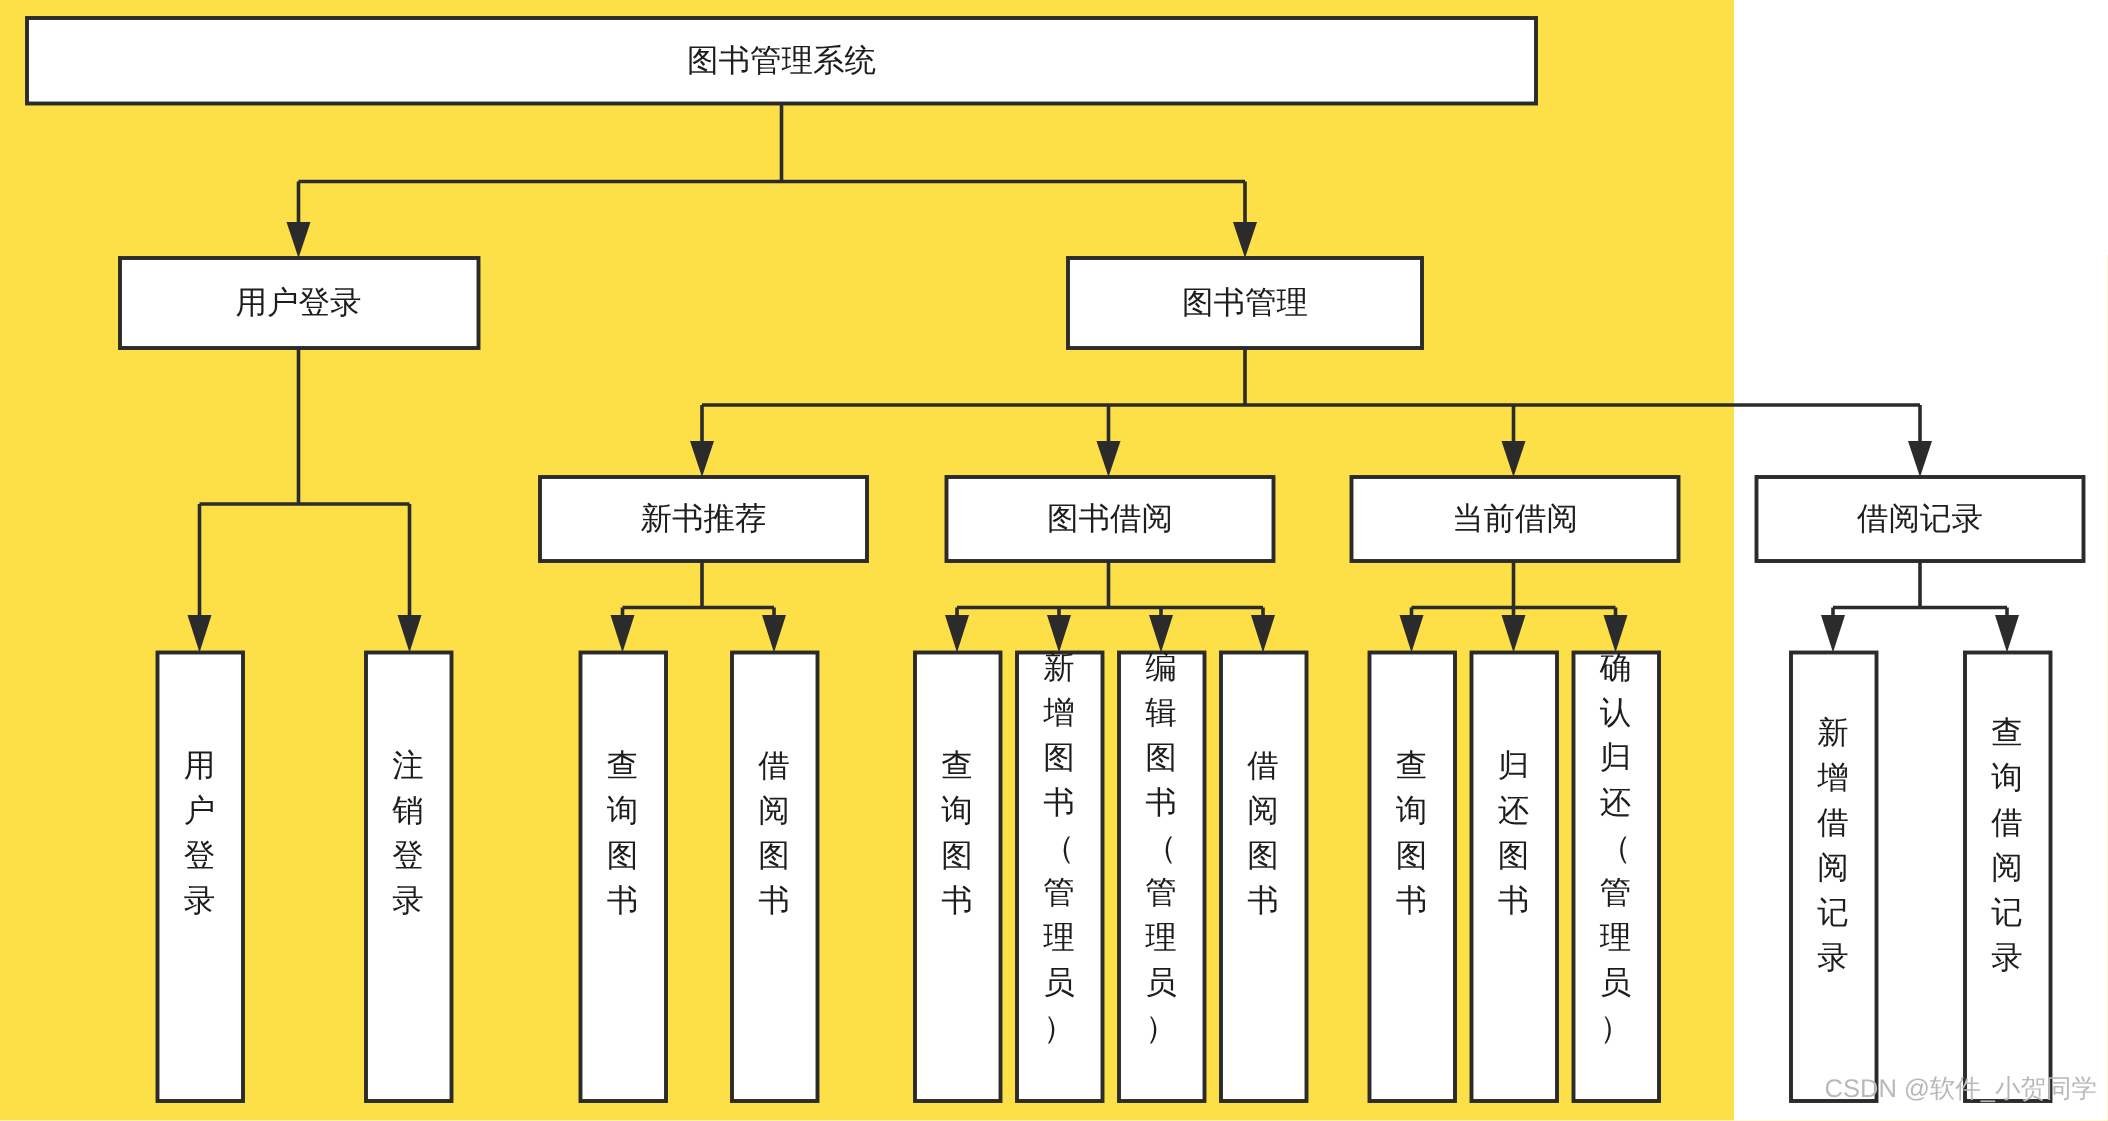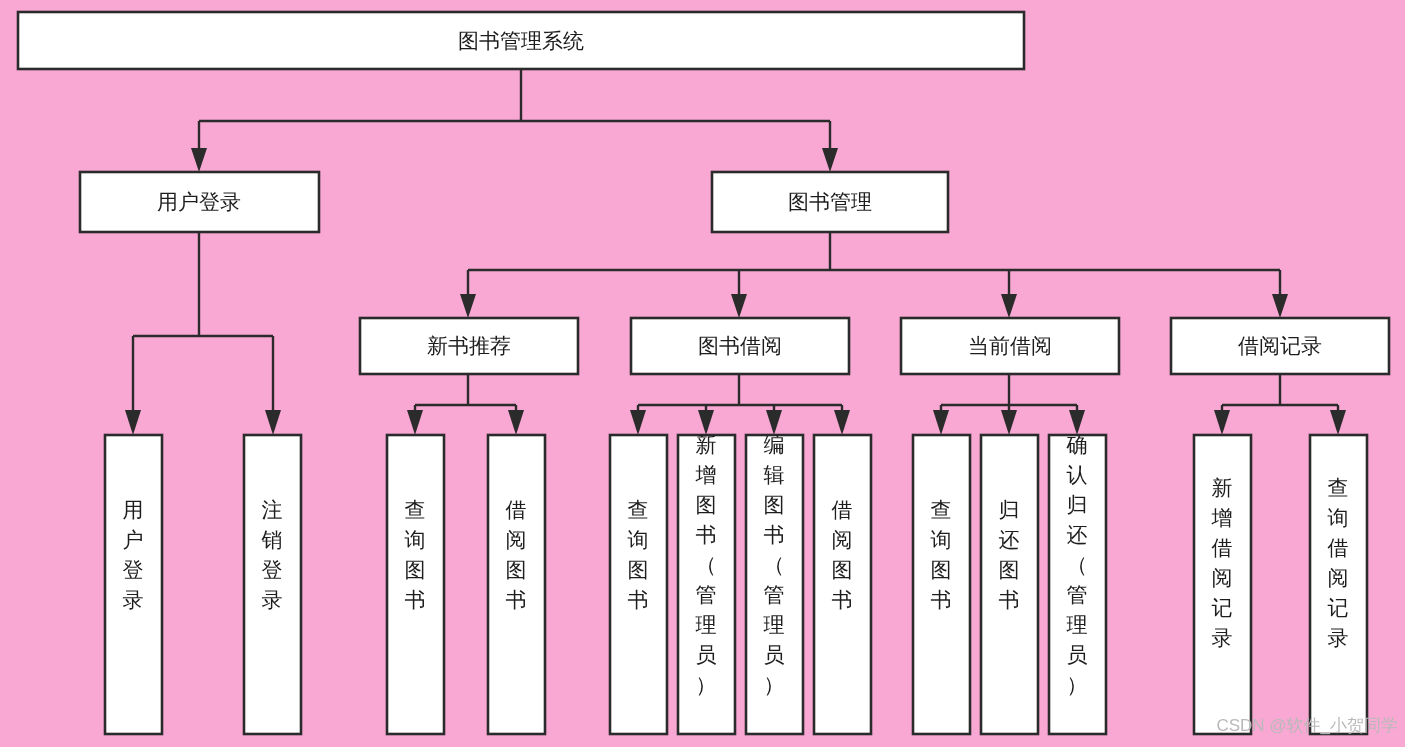--- a/index.html
+++ b/index.html
@@ -9,23 +9,23 @@
     background: #ffffff;
   }
   body {
     font-family: "Liberation Sans", "DejaVu Sans", sans-serif;
     width: 1405px;
     height: 747px;
     overflow: hidden;
   }
   #diagram-root {
     position: relative;
-    width: 1405px;
+    width: 1156px;
     height: 747px;
-    background: #f9a8d4;
+    background: #fde047;
   }
   svg.diagram-canvas {
     position: absolute;
     top: 0;
     left: 0;
     width: 1405px;
     height: 747px;
     display: block;
   }
   .node-box {

